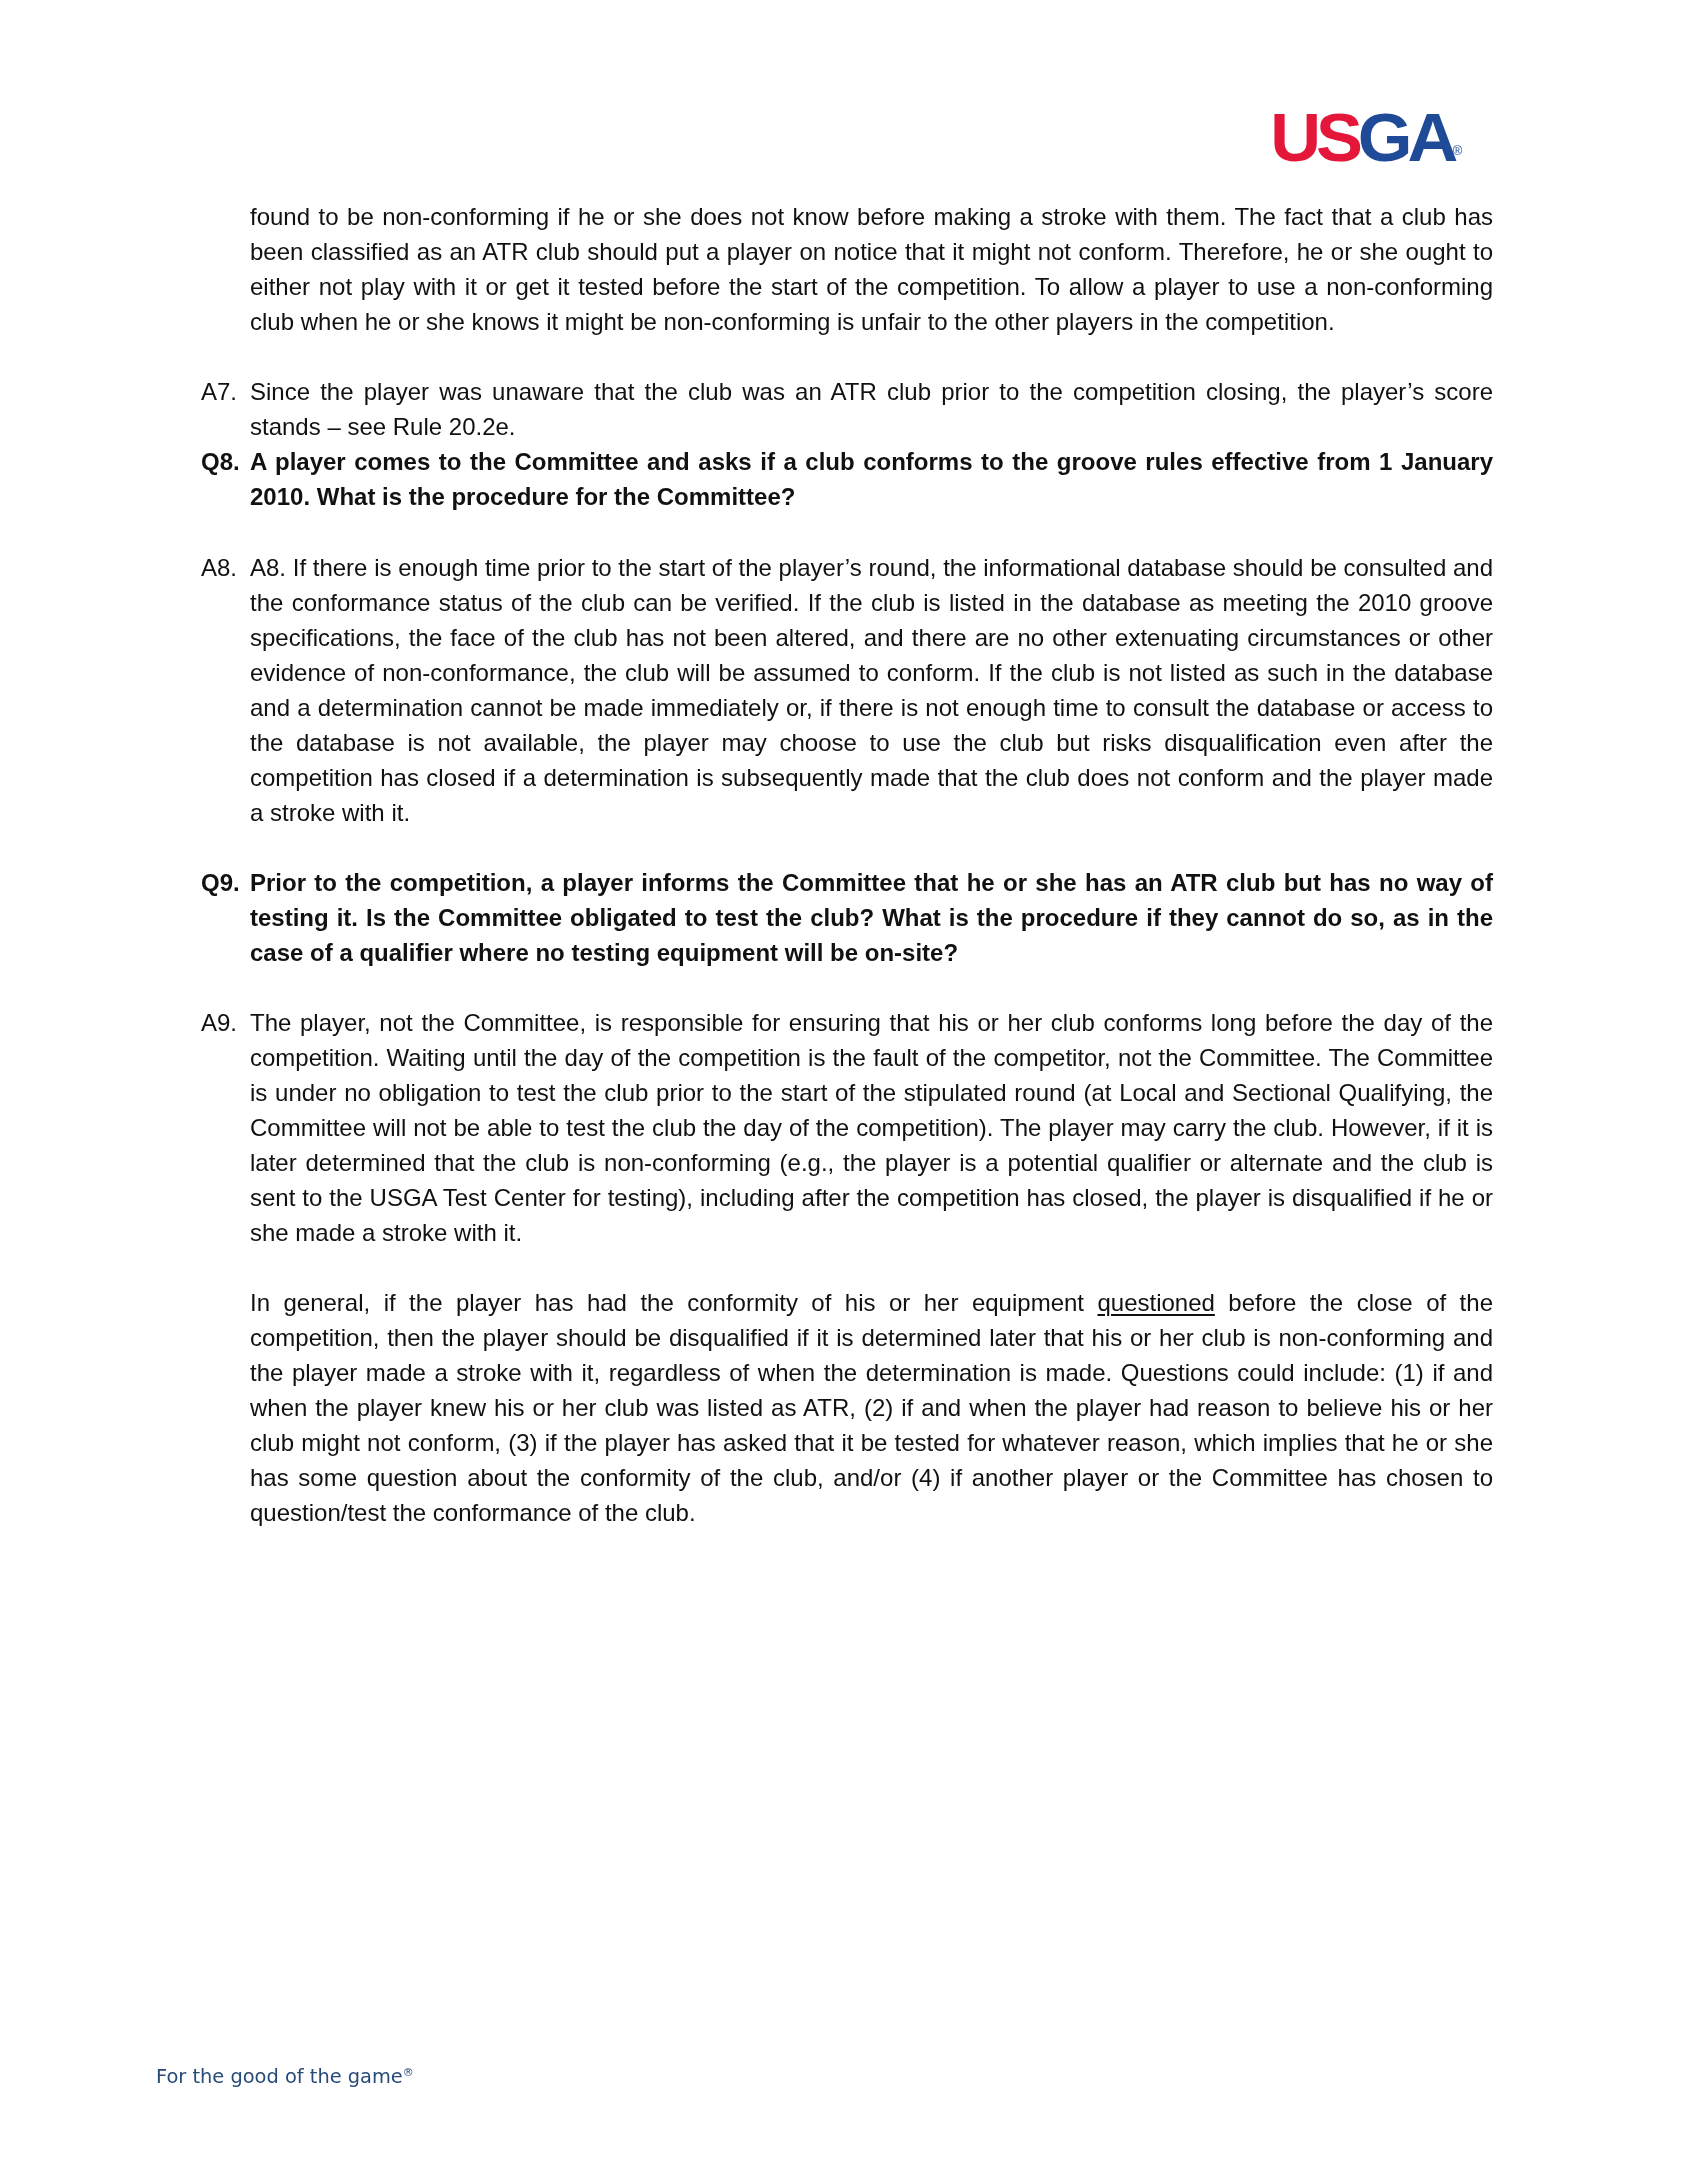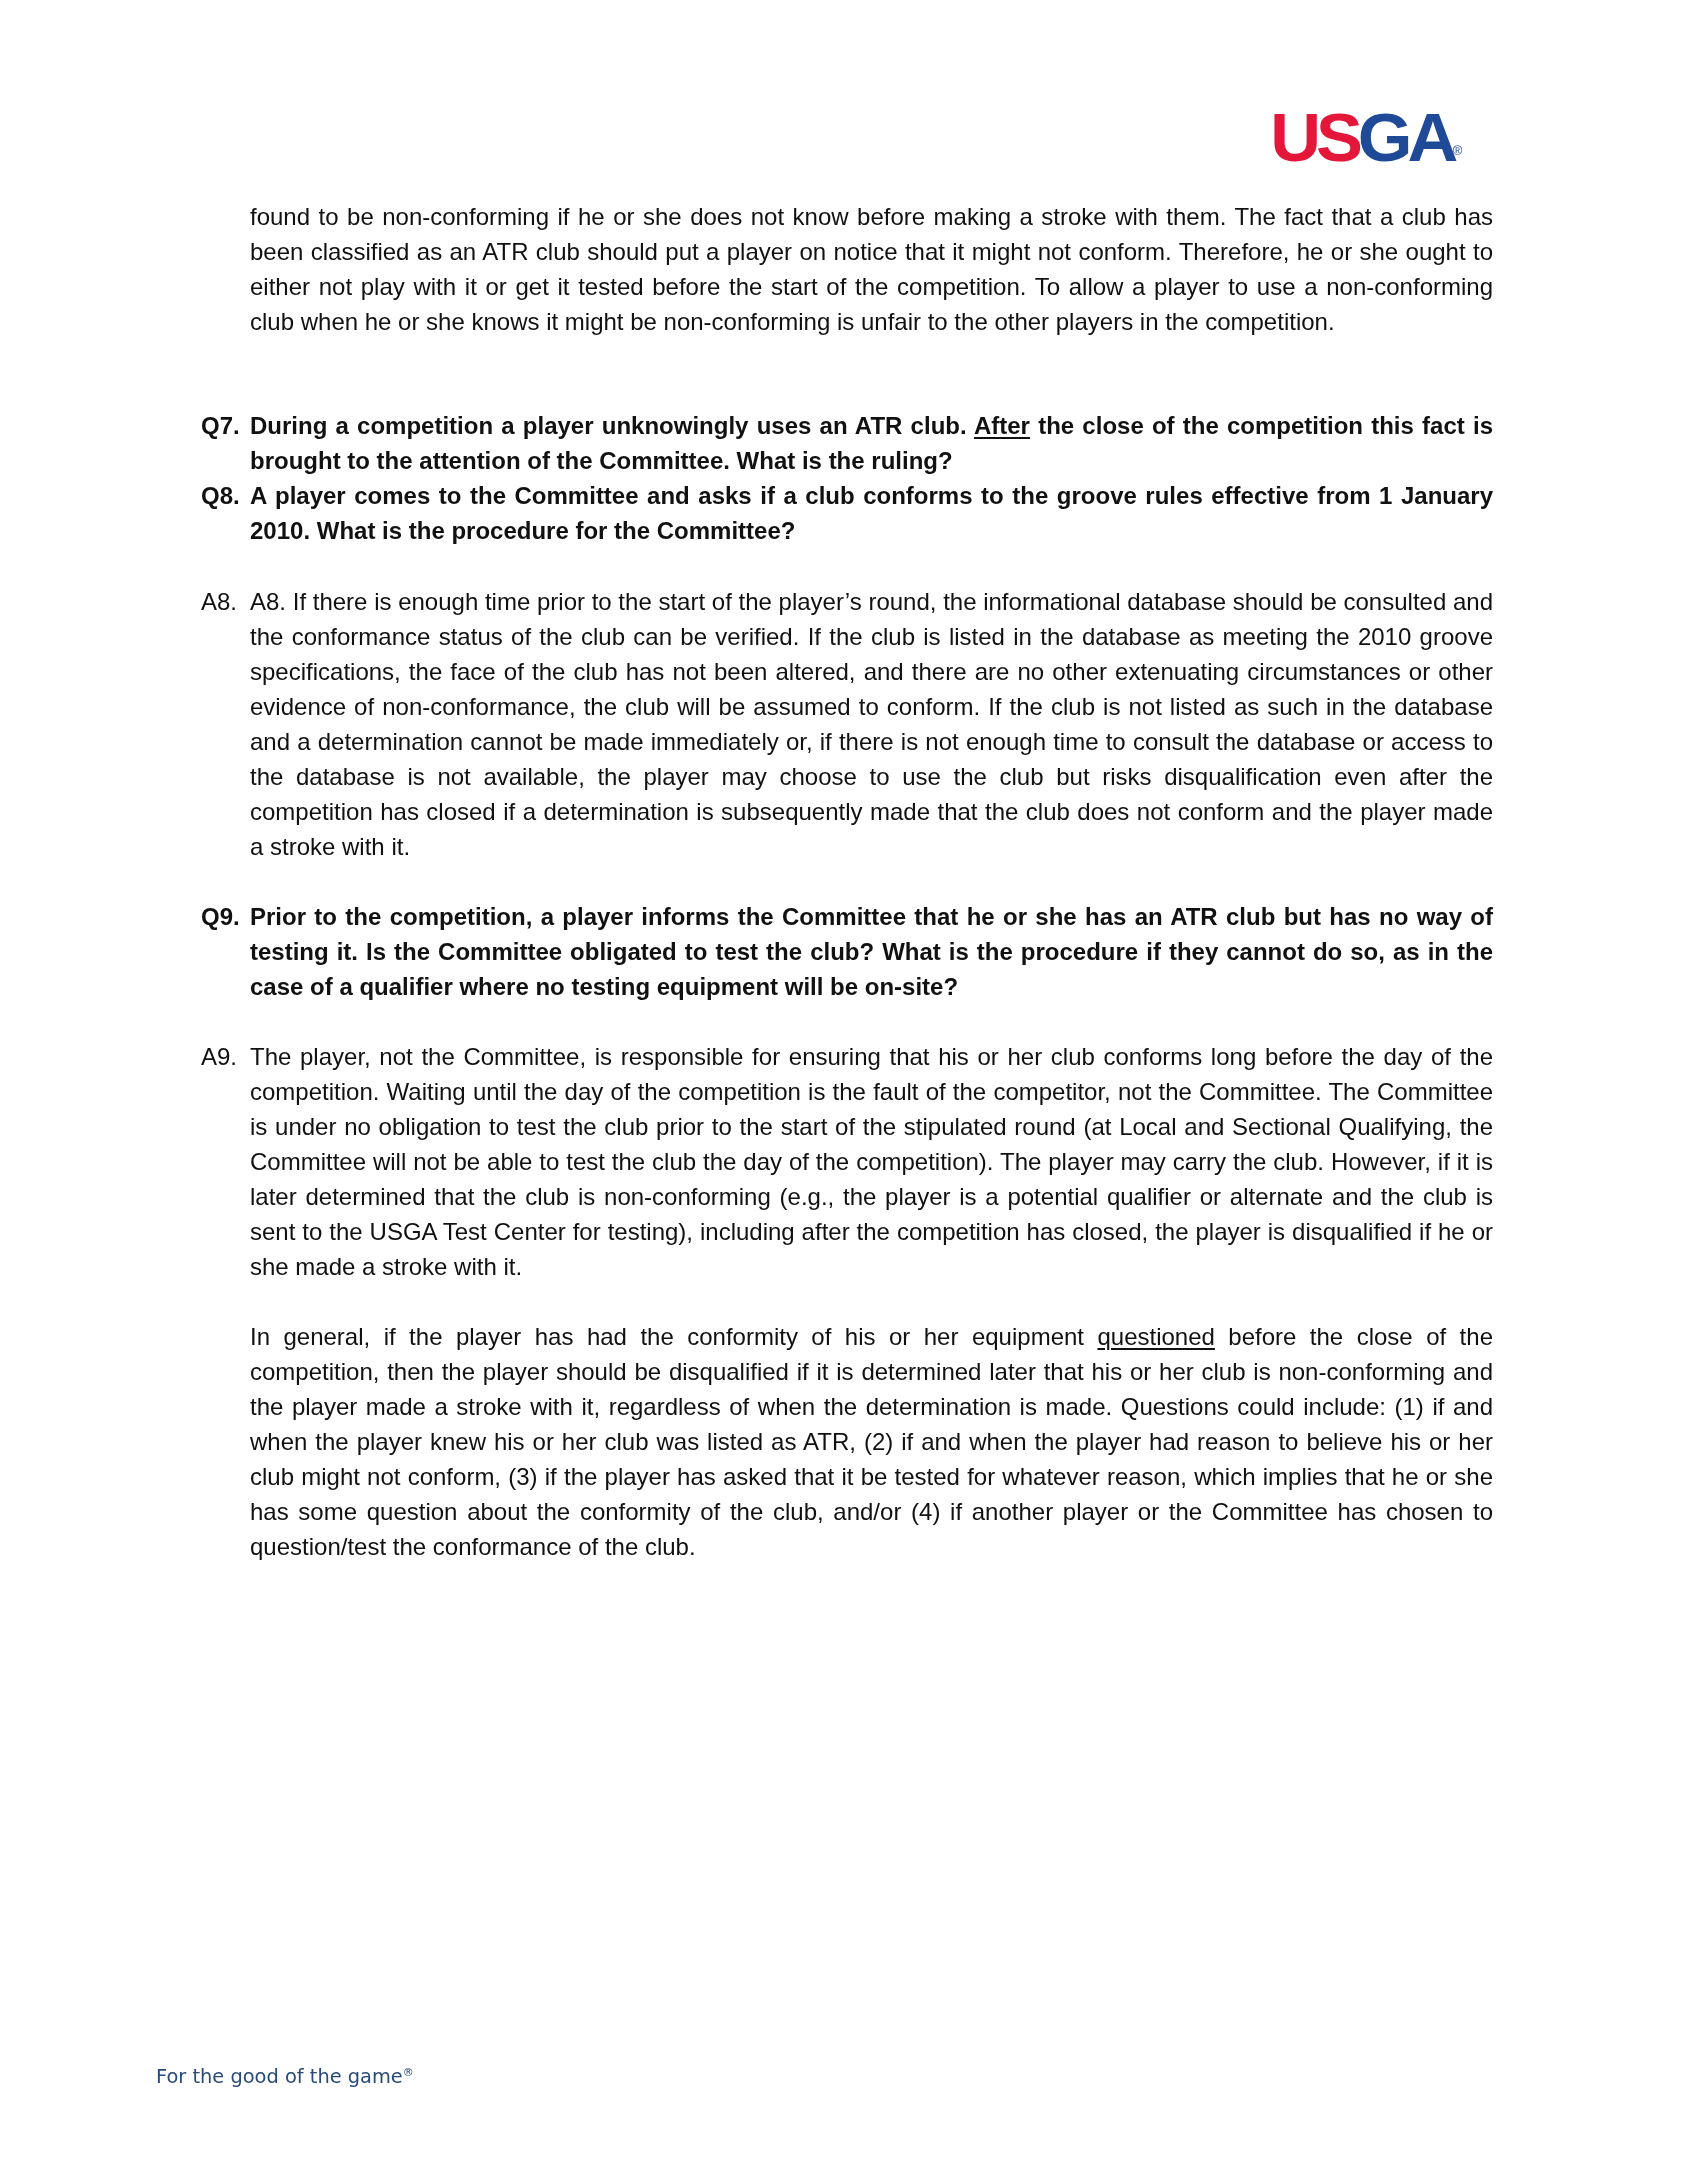--- a/index.html
+++ b/index.html
@@ -37,23 +37,23 @@
 
 <div class="logo">
   <span class="us">US</span><span class="ga">GA</span>
   <span class="reg">®</span>
 </div>
 
 <div class="page">
 
   <div class="cont">found to be non-conforming if he or she does not know before making a stroke with them. The fact that a club has been classified as an ATR club should put a player on notice that it might not conform. Therefore, he or she ought to either not play with it or get it tested before the start of the competition. To allow a player to use a non-conforming club when he or she knows it might be non-conforming is unfair to the other players in the competition.</div>
 
-  <div class="block q" style="margin-top:69px;">
-    <span class="label">Q7.</span>
-    <span>During a competition a player unknowingly uses an ATR club. </span><u>After</u><span> the close of the competition this fact is brought to the attention of the Committee. What is the ruling?</span>
+  <div class="block" style="margin-top:35px;">
+    <span class="label">A7.</span>
+    <span>Since the player was unaware that the club was an ATR club prior to the competition closing, the player’s score stands – see Rule 20.2e.</span>
   </div>
 
   <div class="block q" style="">
     <span class="label">Q8.</span>
     <span>A player comes to the Committee and asks if a club conforms to the groove rules effective from 1 January 2010. What is the procedure for the Committee?</span>
   </div>
   <div class="block" style="margin-top:36px;">
     <span class="label">A8.</span>
     <span>A8. If there is enough time prior to the start of the player’s round, the informational database should be consulted and the conformance status of the club can be verified. If the club is listed in the database as meeting the 2010 groove specifications, the face of the club has not been altered, and there are no other extenuating circumstances or other evidence of non-conformance, the club will be assumed to conform. If the club is not listed as such in the database and a determination cannot be made immediately or, if there is not enough time to consult the database or access to the database is not available, the player may choose to use the club but risks disqualification even after the competition has closed if a determination is subsequently made that the club does not conform and the player made a stroke with it.</span>
   </div>

